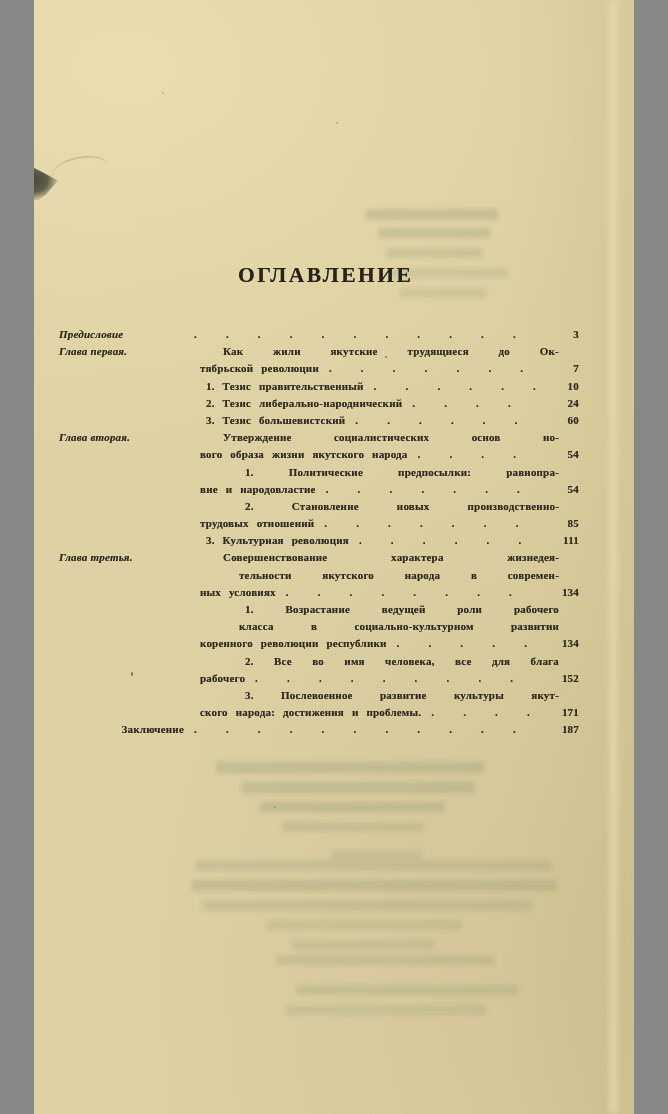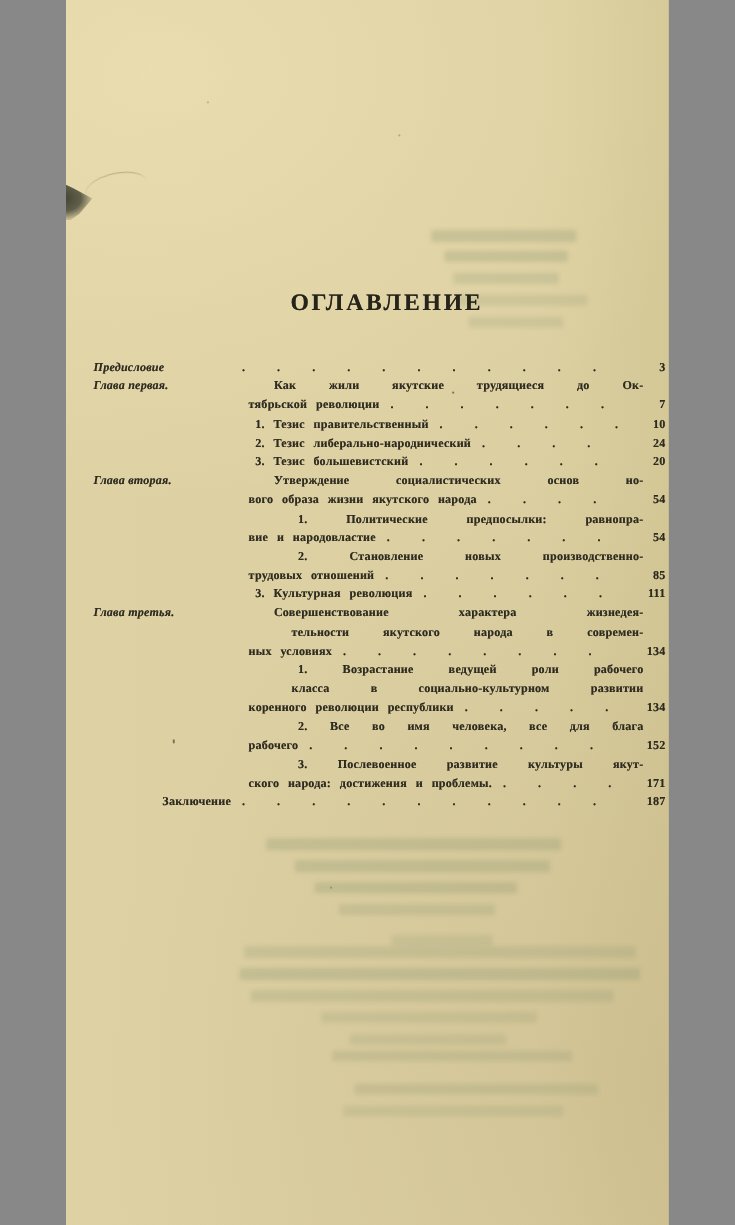--- a/index.html
+++ b/index.html
@@ -1,18 +1,18 @@
 <!DOCTYPE html>
 <html><head>
 <meta charset="utf-8">
 <style>
   html,body{margin:0;padding:0;background:#888;}
   .page{
     position:relative;
-    width:548px;height:1114px;
+    width:600px;height:1114px;
     margin:0 auto;
     overflow:hidden;
     background:
       radial-gradient(ellipse 900px 650px at 15% 6%, rgba(243,231,184,.55), rgba(243,231,184,0) 60%),
       radial-gradient(ellipse 750px 900px at 96% 88%, rgba(180,164,118,.28), rgba(180,164,118,0) 65%),
       linear-gradient(90deg,#ded1a4 0%,#dccfa1 78%,#d5c897 100%);
     font-family:"Liberation Serif","DejaVu Serif",serif;
     font-weight:bold;
     color:#2e2b20;
   }
@@ -126,21 +126,21 @@
       <span class="lbl"></span>
       <span class="txt">2. Тезис либерально-народнический</span>
       <span class="dots"></span>
       <span class="pg">24</span>
     </div>
 
     <div class="line i2">
       <span class="lbl"></span>
       <span class="txt">3. Тезис большевистский</span>
       <span class="dots"></span>
-      <span class="pg">20</span>
+      <span class="pg">60</span>
     </div>
 
     <div class="line fill">
       <span class="lbl">Глава вторая.</span>
       <span class="txt">Утверждение социалистических основ но-</span>
 
     </div>
 
     <div class="line i1">
       <span class="lbl"></span>

